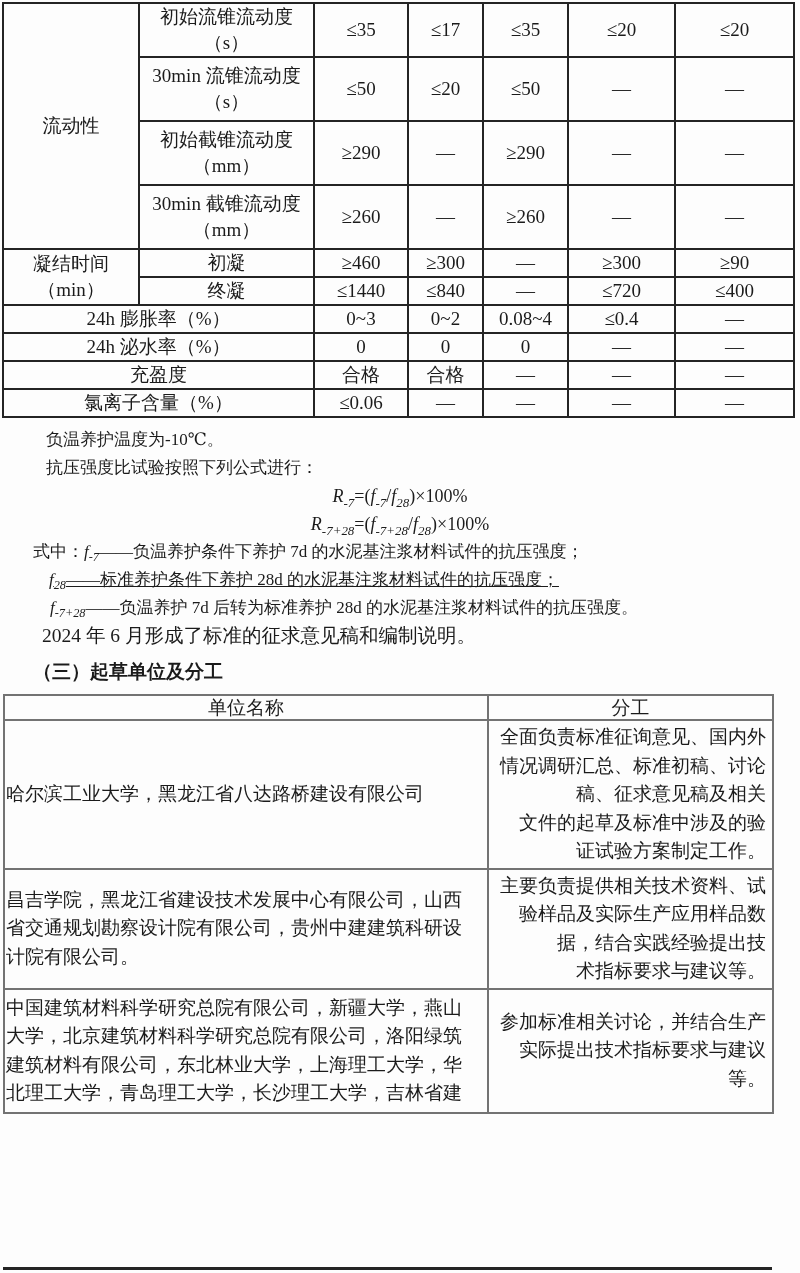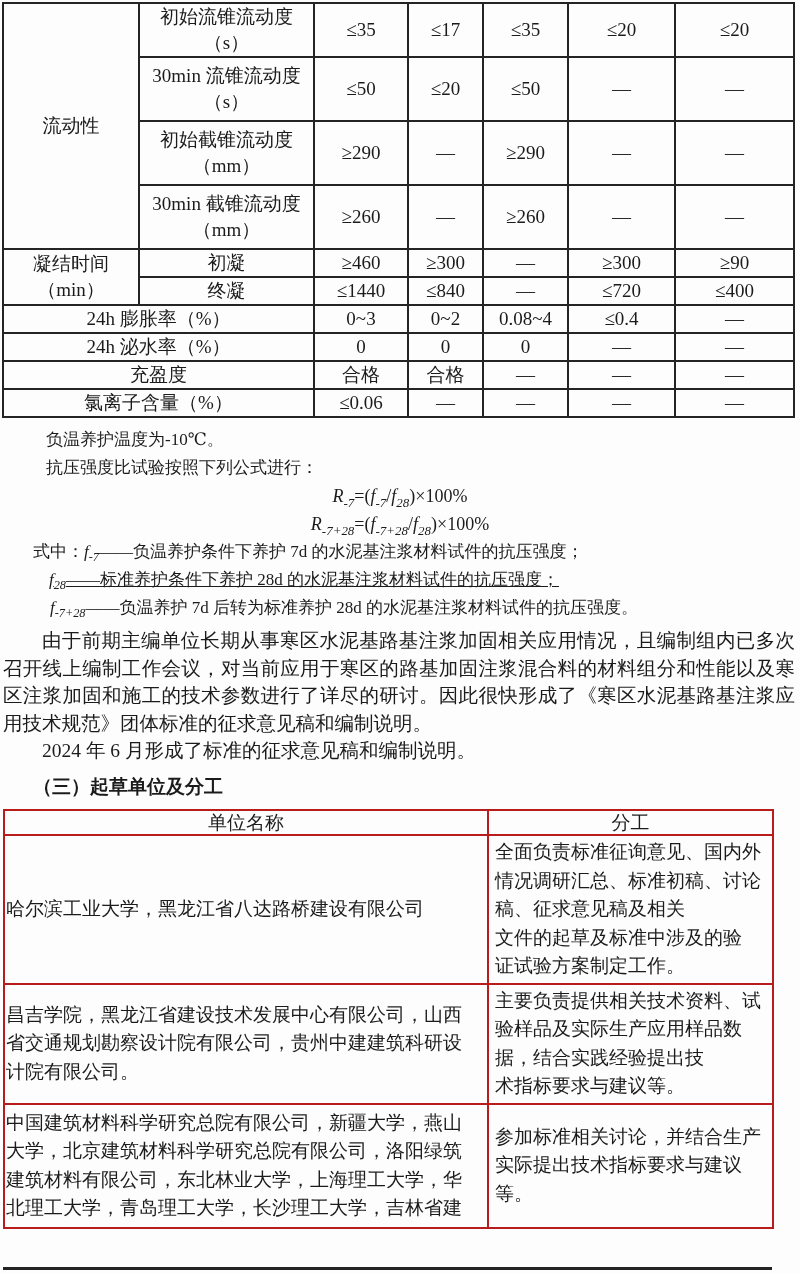--- a/index.html
+++ b/index.html
@@ -49,24 +49,24 @@
   .caption{
     font-family:"Liberation Sans","DejaVu Sans",sans-serif;
     font-weight:bold;font-size:16px;text-align:center;margin-top:16px;text-indent:0;
   }
   
   .t2{
     border-collapse:collapse;table-layout:fixed;
     margin:9px 0 0 3px;width:769px;
     font-size:19px;
   }
-  .t2 td{border:2px solid #b91c1c;vertical-align:middle;}
+  .t2 td{border:2px solid #737373;vertical-align:middle;}
   .t2 tr.hd td{height:23px;text-align:center;line-height:23px;padding:0;}
   .t2 td.unit{text-align:left;padding:4px 1px;line-height:28.5px;white-space:pre-line;}
-  .t2 td.work{text-align:left;padding:2px 6px;line-height:28.5px;white-space:pre-line;}
+  .t2 td.work{text-align:right;padding:2px 6px;line-height:28.5px;white-space:pre-line;}
   .t2 tr.tr1{height:146px;}
   .t2 tr.tr2{height:112px;}
   .t2 tr.tr3{height:118px;}
   .page-break-line{position:absolute;left:3px;top:1267px;width:769px;height:3px;background:#242424;}
 </style>
 </head>
 <body>
 
 <div class="page">
 
@@ -175,21 +175,20 @@
     <div class="ind">负温养护温度为-10℃。</div>
     <div class="ind">抗压强度比试验按照下列公式进行：</div>
     <div class="formula"><span class="it">R</span><sub>-7</sub><span>=(</span><span class="it">f</span><sub>-7</sub><span>/</span><span class="it">f</span><sub>28</sub><span>)×100%</span></div>
     <div class="formula"><span class="it">R</span><sub>-7+28</sub><span>=(</span><span class="it">f</span><sub>-7+28</sub><span>/</span><span class="it">f</span><sub>28</sub><span>)×100%</span></div>
     <div class="def1"><span>式中：</span><span class="it">f</span><sub>-7</sub><span>——负温养护条件下养护 7d 的水泥基注浆材料试件的抗压强度；</span></div>
     <div class="def2"><span class="it">f</span><sub>28</sub><span>——标准养护条件下养护 28d 的水泥基注浆材料试件的抗压强度；</span></div>
     <div class="def3"><span class="it">f</span><sub>-7+28</sub><span>——负温养护 7d 后转为标准养护 28d 的水泥基注浆材料试件的抗压强度。</span></div>
   </div>
 
   <div class="bodytext">
-    <p class="para p1">由于前期主编单位长期从事寒区水泥基路基注浆加固相关应用情况，且编制组内已多次召开线上编制工作会议，对当前应用于寒区的路基加固注浆混合料的材料组分和性能以及寒区注浆加固和施工的技术参数进行了详尽的研讨。因此很快形成了《寒区水泥基路基注浆应用技术规范》团体标准的征求意见稿和编制说明。</p>
     <p class="para">2024 年 6 月形成了标准的征求意见稿和编制说明。</p>
     <div class="heading">（三）起草单位及分工</div>
   </div>
 
   <table class="t2">
     <colgroup>
       <col style="width:484px">
         <col style="width:285px">
     </colgroup>
     <tbody>

